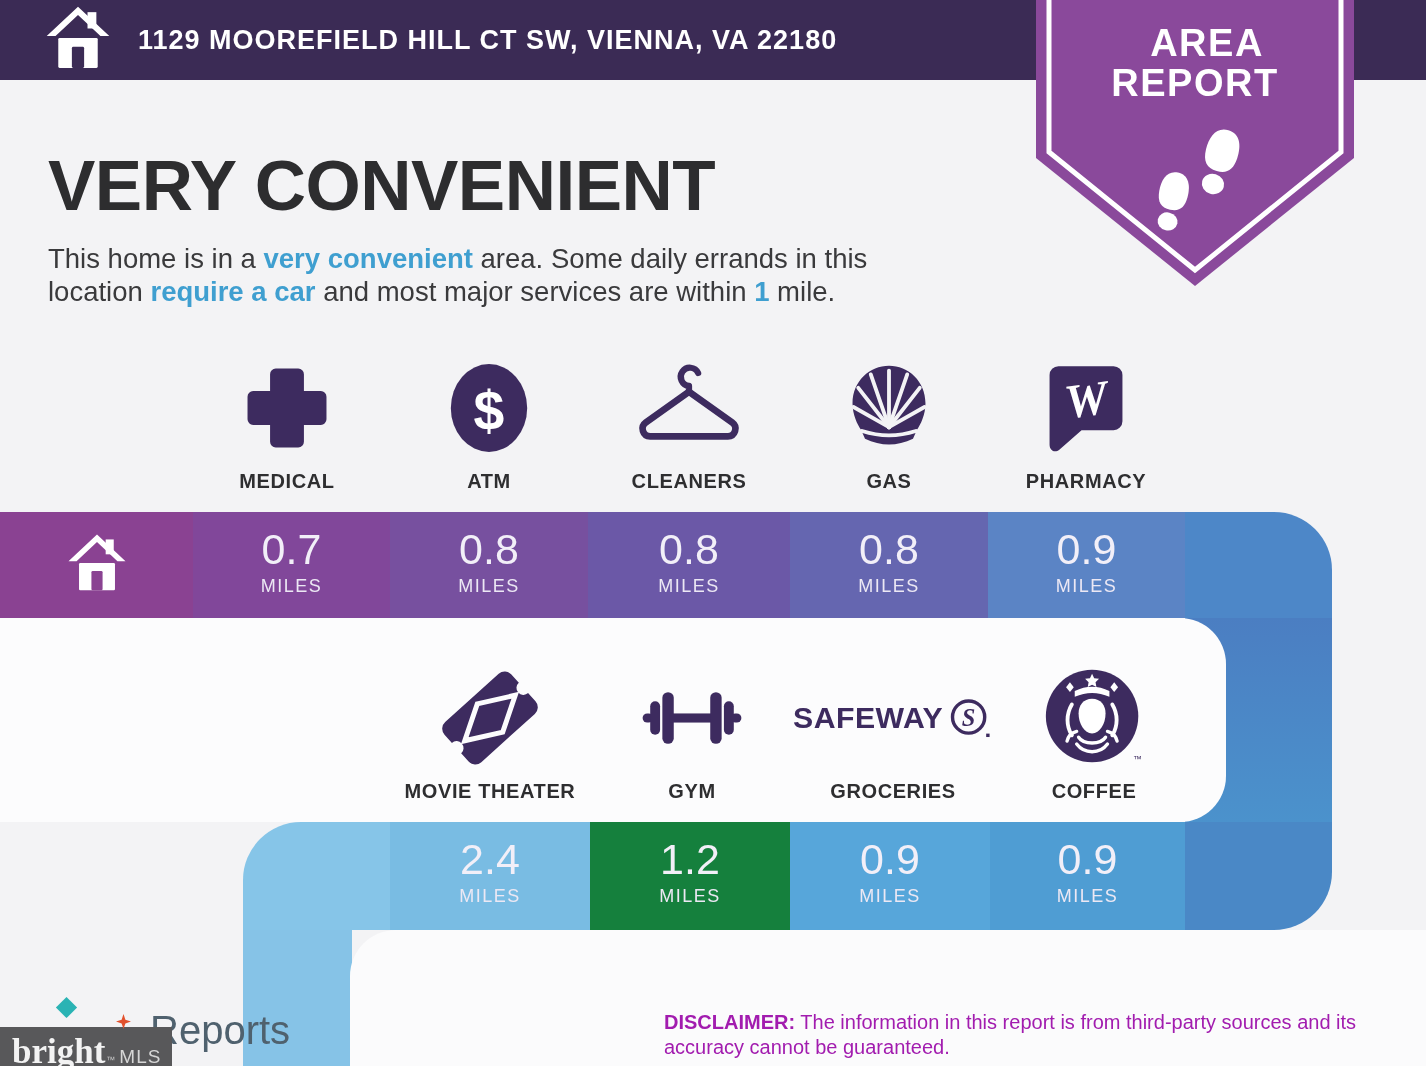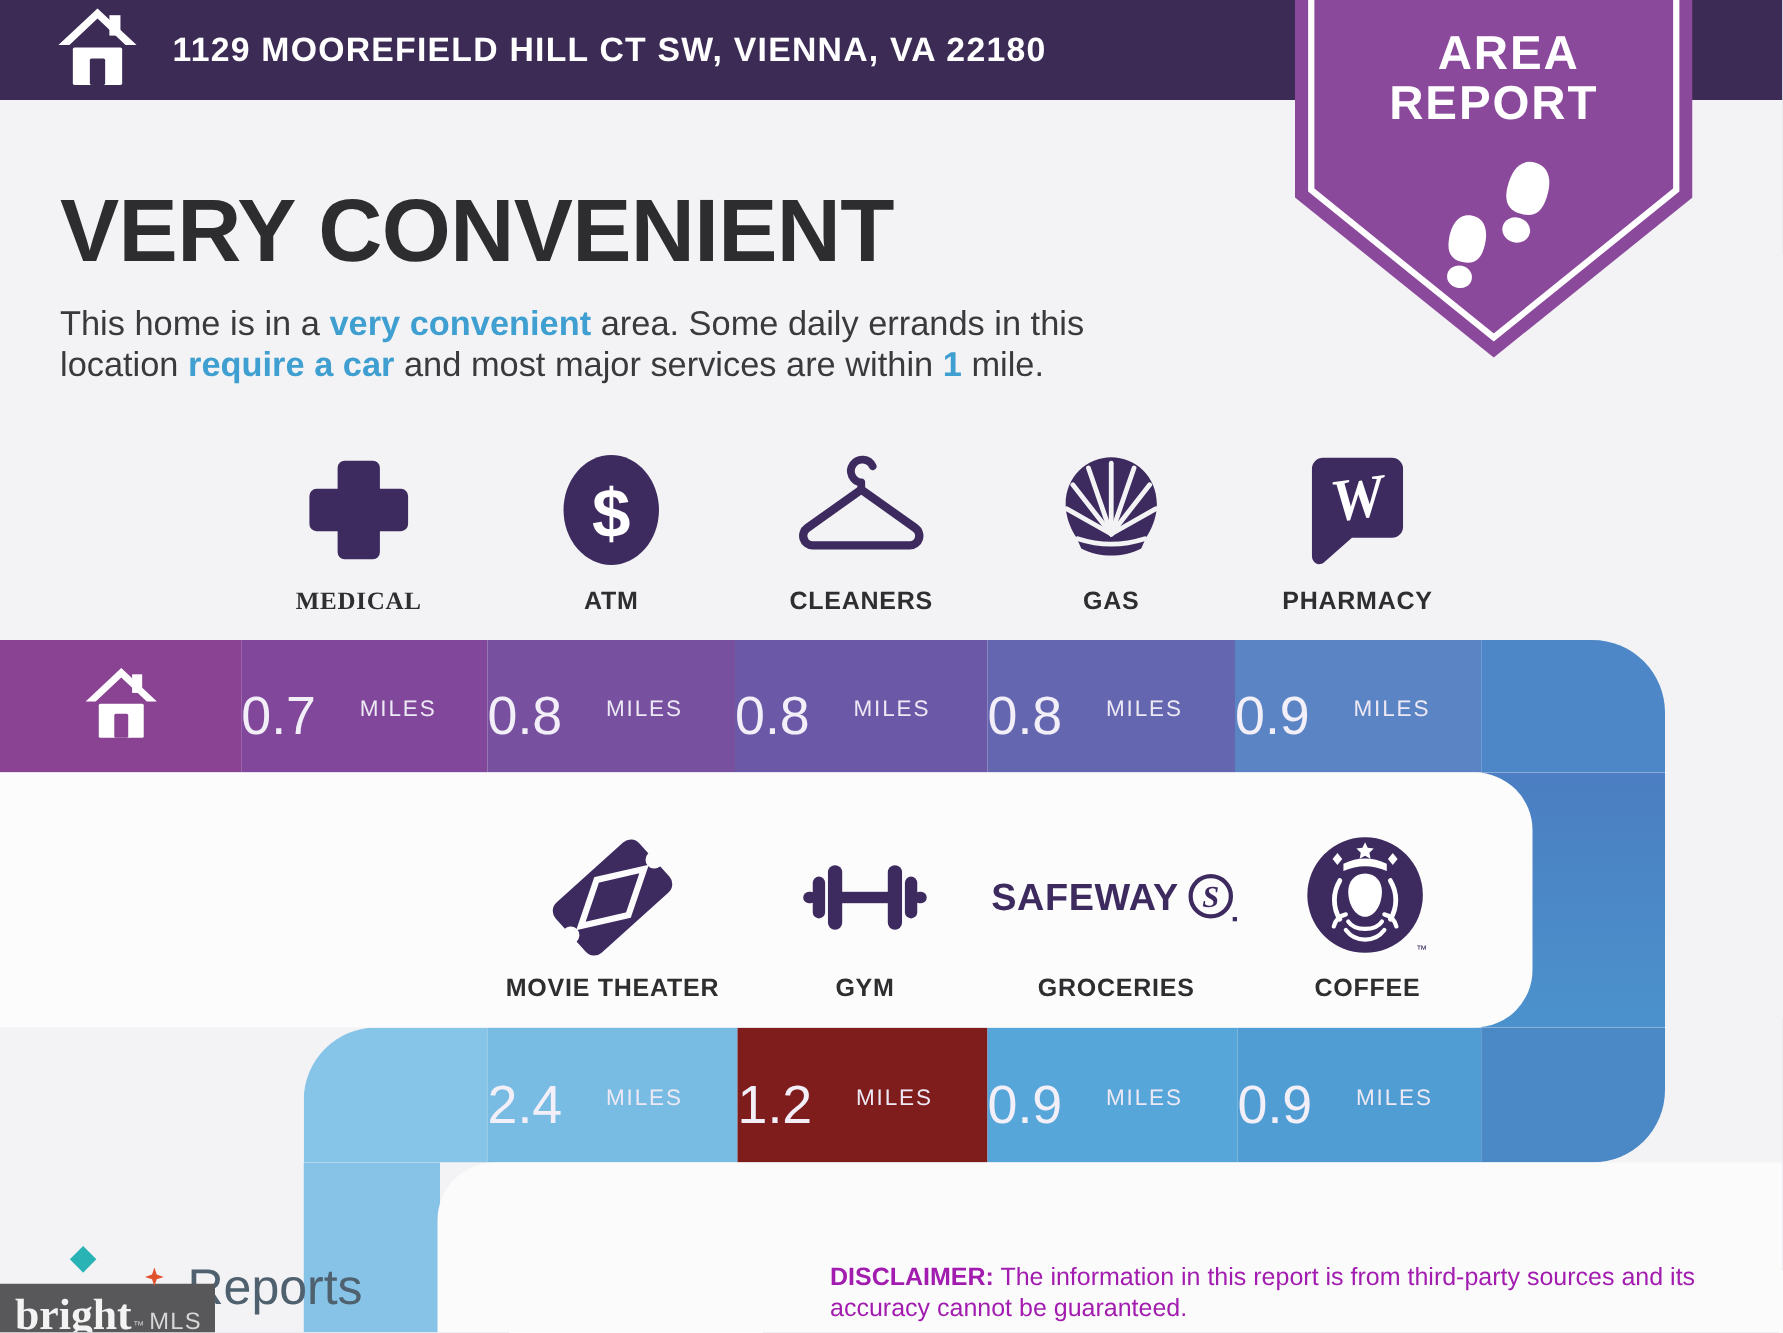--- a/index.html
+++ b/index.html
@@ -26,21 +26,21 @@
   
   .cat{position:absolute;width:204px;text-align:center;z-index:4;}
   .cat .iconbox{height:104px;display:flex;align-items:center;justify-content:center;}
   .cat .clabel{margin-top:10px;font-size:20px;font-weight:700;color:#2e2e30;letter-spacing:0.6px;}
   .r1{top:356px;} .r2{top:666px;}
   
   .band1{position:absolute;left:0;top:512px;width:1332px;height:106px;display:flex;
          border-top-right-radius:58px;overflow:hidden;z-index:2;}
   .band2{position:absolute;left:243px;top:822px;width:1089px;height:108px;display:flex;
          border-top-left-radius:58px;border-bottom-right-radius:58px;overflow:hidden;z-index:2;}
-  .cell{height:100%;flex:0 0 auto;display:flex;flex-direction:row;align-items:center;gap:35px;}
+  .cell{height:100%;flex:0 0 auto;display:flex;flex-direction:column;align-items:center;}
   .homecell{justify-content:center;}
   .w193{width:193px;} .w197{width:197px;} .w198{width:198px;} .w202{width:202px;}
   .w200{width:200px;} .w195{width:195px;} .w147{width:147px;}
   .val{margin-top:16px;font-size:43px;color:#f2eff8;line-height:1;}
   .unit{margin-top:5px;font-size:18px;letter-spacing:1.5px;color:#ece8f4;}
   .connector{position:absolute;left:1185px;top:618px;width:147px;height:204px;
              background:linear-gradient(#4b7ec2,#4b92cc);z-index:1;}
   .tail{position:absolute;left:243px;top:930px;width:109px;height:136px;z-index:1;}
   
   .card1{position:absolute;left:0;top:618px;width:1226px;height:204px;background:#fcfcfd;
@@ -102,21 +102,21 @@
       </svg>
     </span>
   </div>
 
   <div class="title">VERY CONVENIENT</div>
   <div class="desc">
     <div><span>This home is in a </span><span class="hl" style="color: rgb(63, 159, 208);">very convenient</span><span> area. Some daily errands in this</span></div>
     <div><span>location </span><span class="hl" style="color: rgb(63, 159, 208);">require a car</span><span> and most major services are within </span><span class="hl" style="color: rgb(63, 159, 208);">1</span><span> mile.</span></div>
   </div>
 
-  <div class="cat r1" style="left:185px;font-family:Liberation Serif, serif;">
+  <div class="cat r1" style="left:185px;">
     <div class="iconbox">
       <svg width="94" height="94" viewBox="0 0 100 100">
           <path fill="#3d2b5f" d="M38 8 h24 a6 6 0 0 1 6 6 v18 h18 a6 6 0 0 1 6 6 v24 a6 6 0 0 1 -6 6 h-18 v18 a6 6 0 0 1 -6 6 h-24 a6 6 0 0 1 -6 -6 v-18 h-18 a6 6 0 0 1 -6 -6 v-24 a6 6 0 0 1 6 -6 h18 v-18 a6 6 0 0 1 6 -6 z"></path>
         </svg>
     </div>
     <div class="clabel">MEDICAL</div>
   </div>
   <div class="cat r1" style="left:387px;">
     <div class="iconbox">
       <svg width="84" height="96" viewBox="0 0 88 100">
@@ -271,21 +271,21 @@
     </div>
     <div class="clabel">COFFEE</div>
   </div>
 
   <div class="band2">
     <div class="cell w147" style="background: rgb(134, 197, 232);"></div>
     <div class="cell w200" style="background: rgb(121, 188, 227);">
       <div class="val">2.4</div>
       <div class="unit">MILES</div>
     </div>
-    <div class="cell w200" style="background: #7f1d1d;">
+    <div class="cell w200" style="background: #15803d;">
       <div class="val">1.2</div>
       <div class="unit">MILES</div>
     </div>
     <div class="cell w200" style="background: rgb(87, 166, 218);">
       <div class="val">0.9</div>
       <div class="unit">MILES</div>
     </div>
     <div class="cell w195" style="background: rgb(79, 157, 211);">
       <div class="val">0.9</div>
       <div class="unit">MILES</div>

